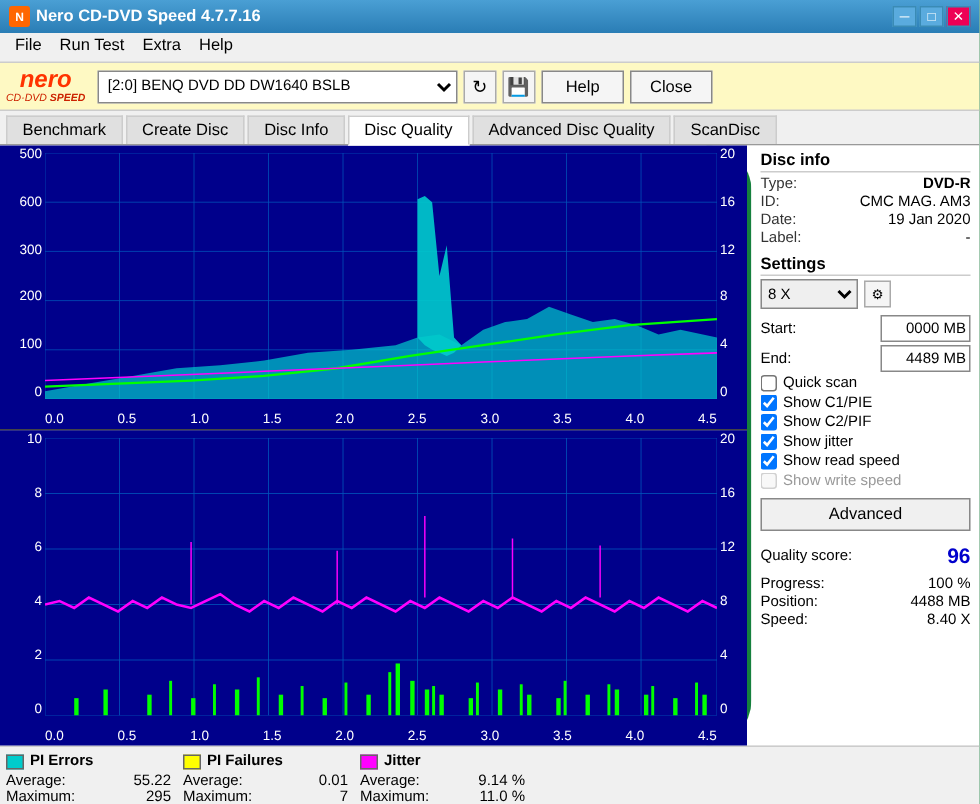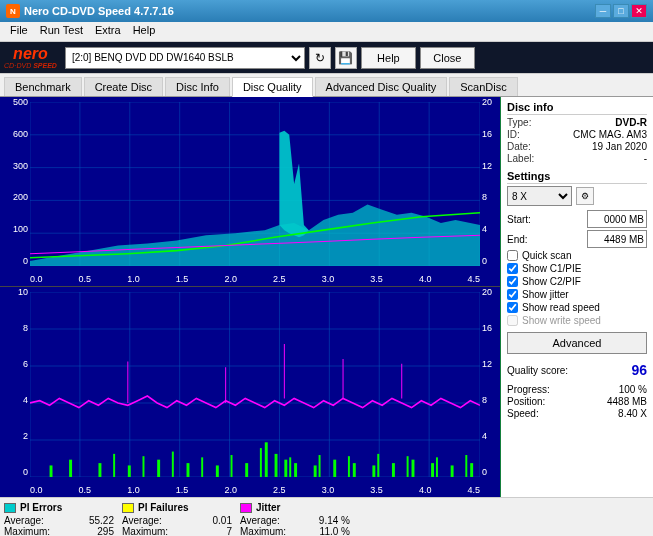--- a/index.html
+++ b/index.html
@@ -11,35 +11,35 @@
     .titlebar-icon { width: 14px; height: 14px; background: #ff6600; border-radius: 2px; display: flex; align-items: center; justify-content: center; font-size: 8px; color: white; font-weight: bold; }
     .titlebar-controls { display: flex; gap: 2px; }
     .titlebar-btn { width: 16px; height: 14px; background: #5aabde; border: 1px solid #3a8bb5; color: white; font-size: 9px; cursor: pointer; display: flex; align-items: center; justify-content: center; }
     .titlebar-btn.close { background: #e05; }
     
     
     .menubar { background: #f0f0f0; height: 20px; display: flex; padding: 0 4px; border-bottom: 1px solid #ccc; }
     .menubar-item { padding: 2px 6px; font-size: 11px; cursor: pointer; color: #000; }
     
     
-    .toolbar { background: #0f172a; height: 32px; display: flex; align-items: center; padding: 2px 4px; gap: 4px; border-bottom: 1px solid #ccc; }
+    .toolbar { background: #fef9c3; height: 32px; display: flex; align-items: center; padding: 2px 4px; gap: 4px; border-bottom: 1px solid #ccc; }
     .drive-selector { height: 22px; width: 240px; border: 1px solid #888; font-size: 10px; padding: 0 2px; background: white; }
     .toolbar-btn { height: 22px; width: 22px; border: 1px solid #aaa; background: #f5f5f5; cursor: pointer; display: flex; align-items: center; justify-content: center; font-size: 12px; }
     .toolbar-btn-wide { height: 22px; width: 55px; border: 1px solid #888; background: #f5f5f5; cursor: pointer; font-size: 11px; }
     
     
     .tabs { background: #f0f0f0; display: flex; padding: 2px 4px 0; border-bottom: 1px solid #999; align-items: center; }
     .tab { padding: 3px 10px; font-size: 11px; cursor: pointer; border: 1px solid #ccc; border-bottom: none; background: #e0e0e0; margin-right: 2px; }
     .tab.active { background: white; border-bottom: 1px solid white; z-index: 1; position: relative; bottom: -1px; }
     
     
     .main { display: flex; height: 400px; background: white; }
     
     
-    .chart-area { flex: 1; border-right: 1px solid #15803d; display: flex; flex-direction: column; }
+    .chart-area { flex: 1; border-right: 3px solid #15803d; display: flex; flex-direction: column; border-radius: 30px; }
     
     
     .chart-top { height: 190px; background: #00008b; border-bottom: 1px solid #444; position: relative; overflow: hidden; }
     .chart-bottom { height: 190px; background: #00008b; position: relative; overflow: hidden; flex: 1; }
     
     
     .y-axis-left { position: absolute; left: 0; top: 0; bottom: 20px; width: 30px; display: flex; flex-direction: column; justify-content: space-between; align-items: flex-end; padding-right: 2px; color: white; font-size: 9px; }
     .y-axis-right { position: absolute; right: 0; top: 0; bottom: 20px; width: 20px; display: flex; flex-direction: column; justify-content: space-between; align-items: flex-start; padding-left: 2px; color: white; font-size: 9px; }
     
     

